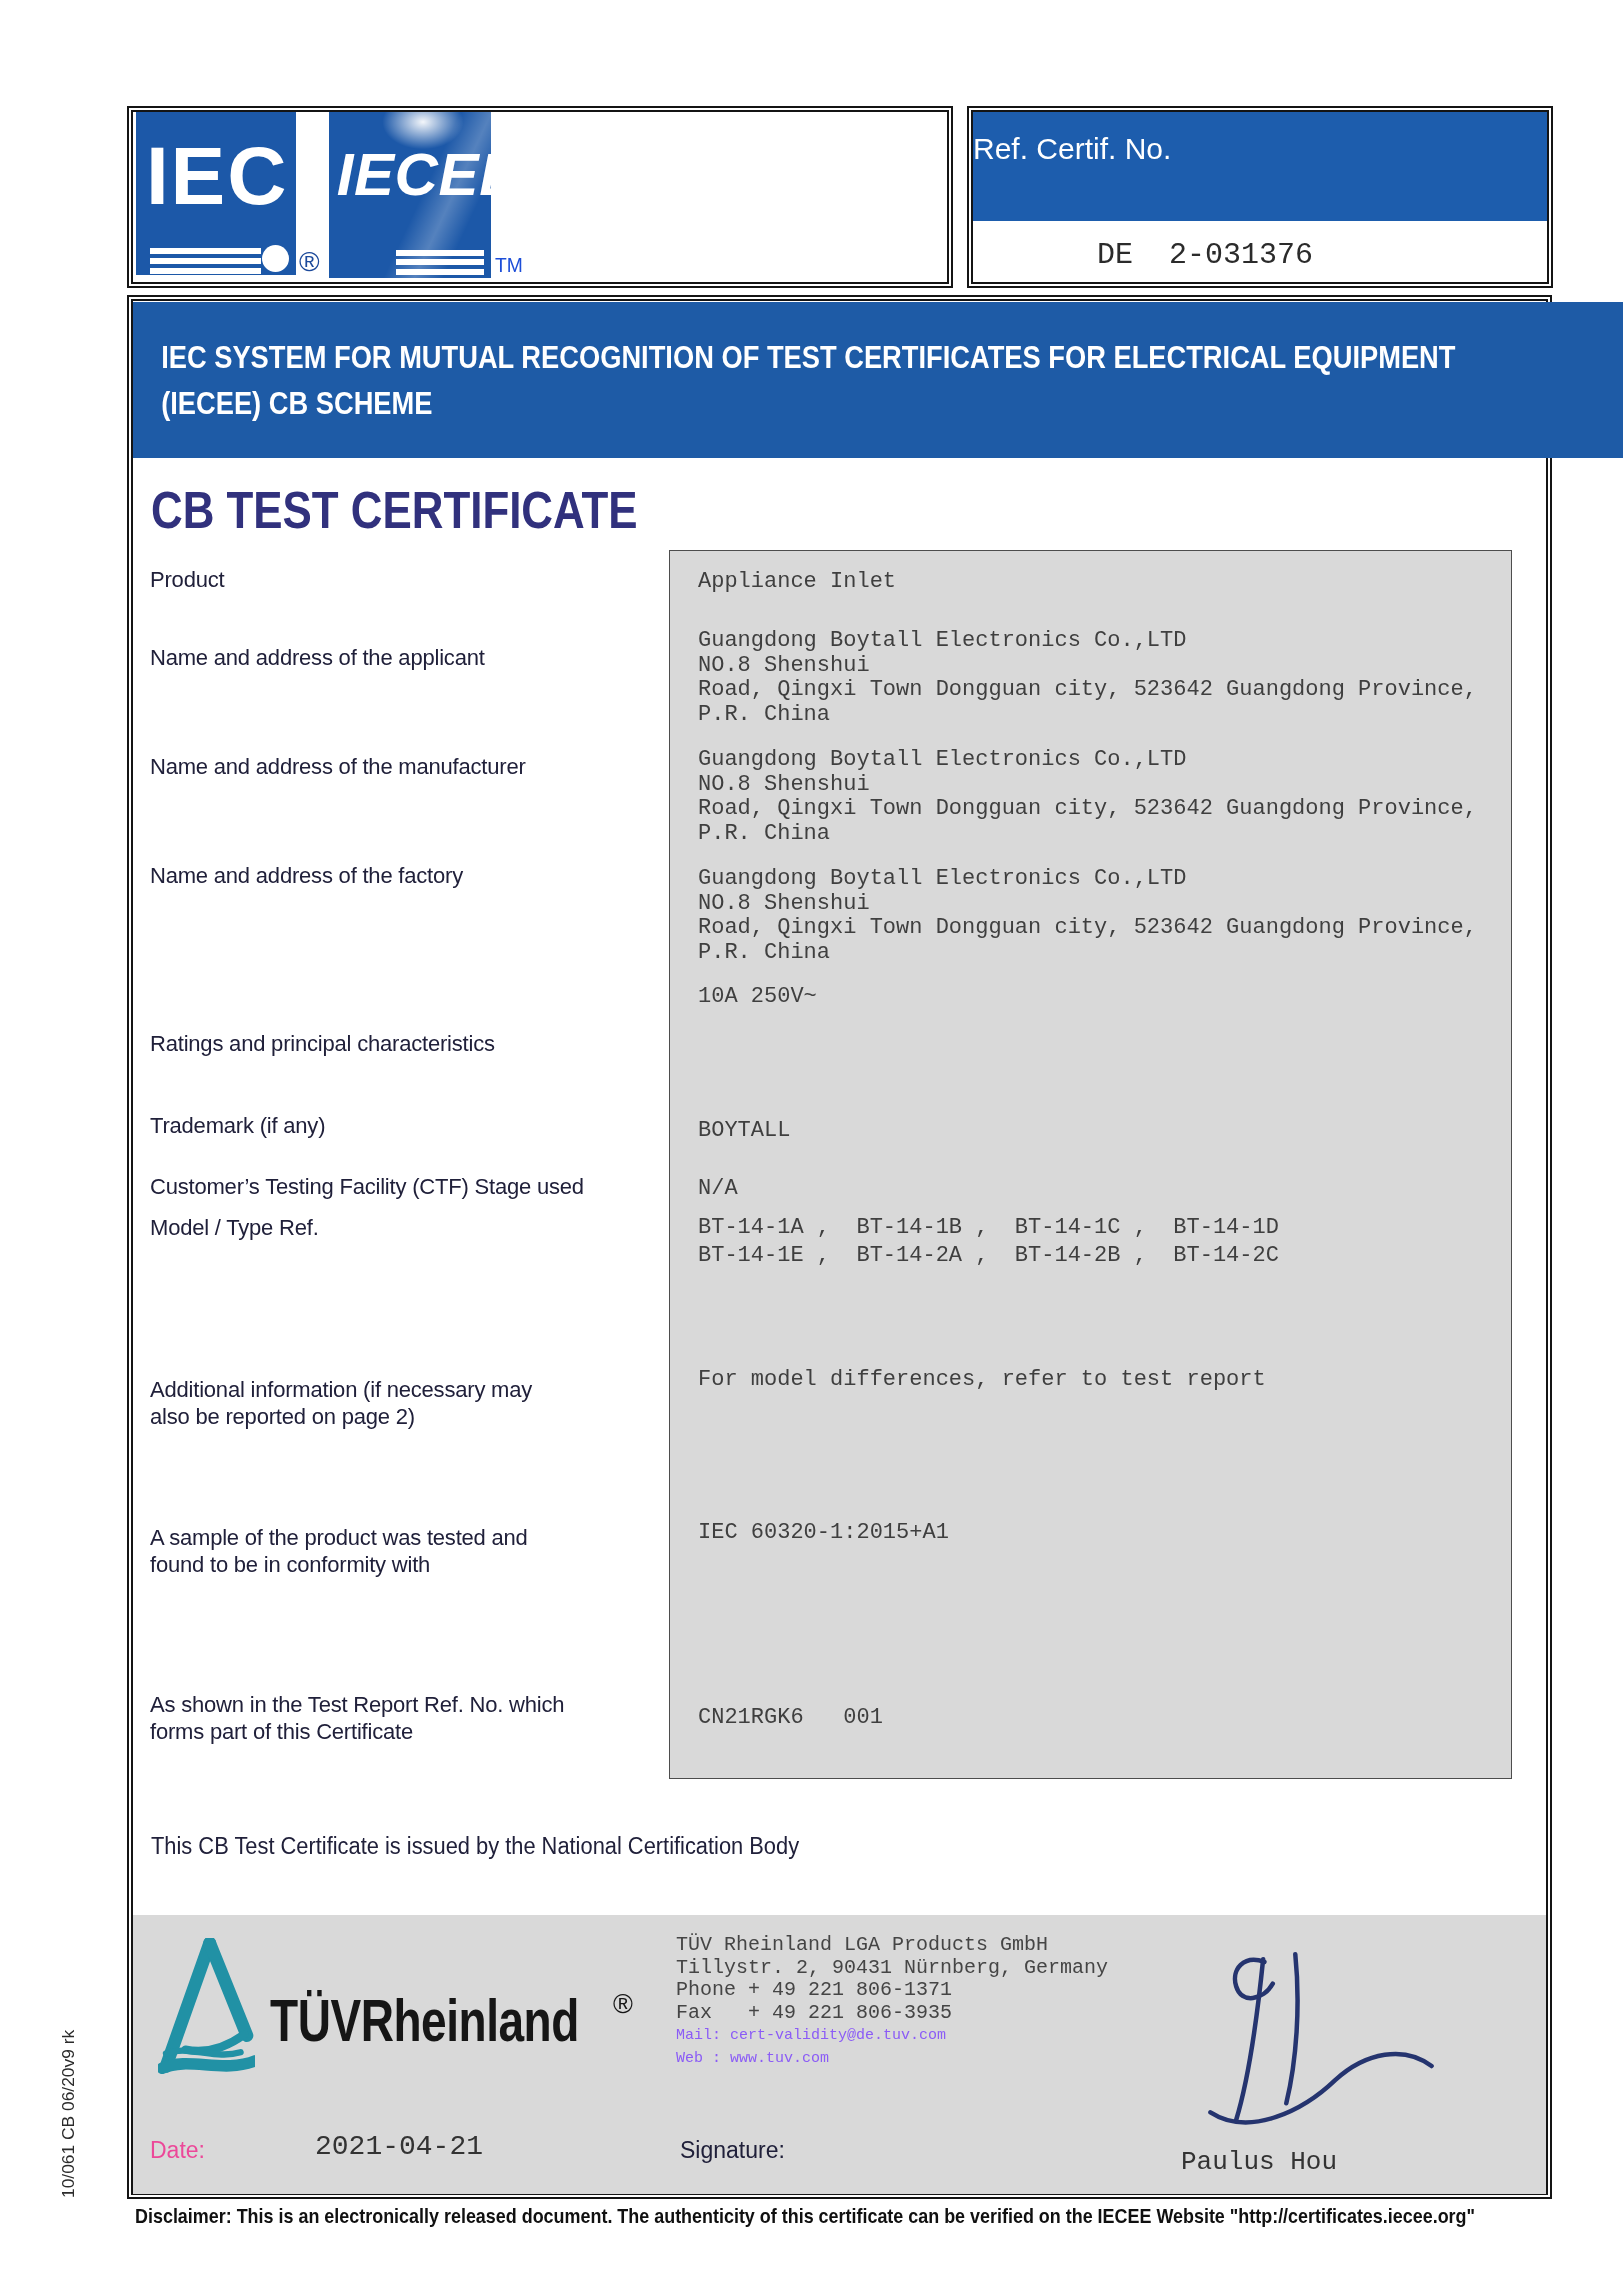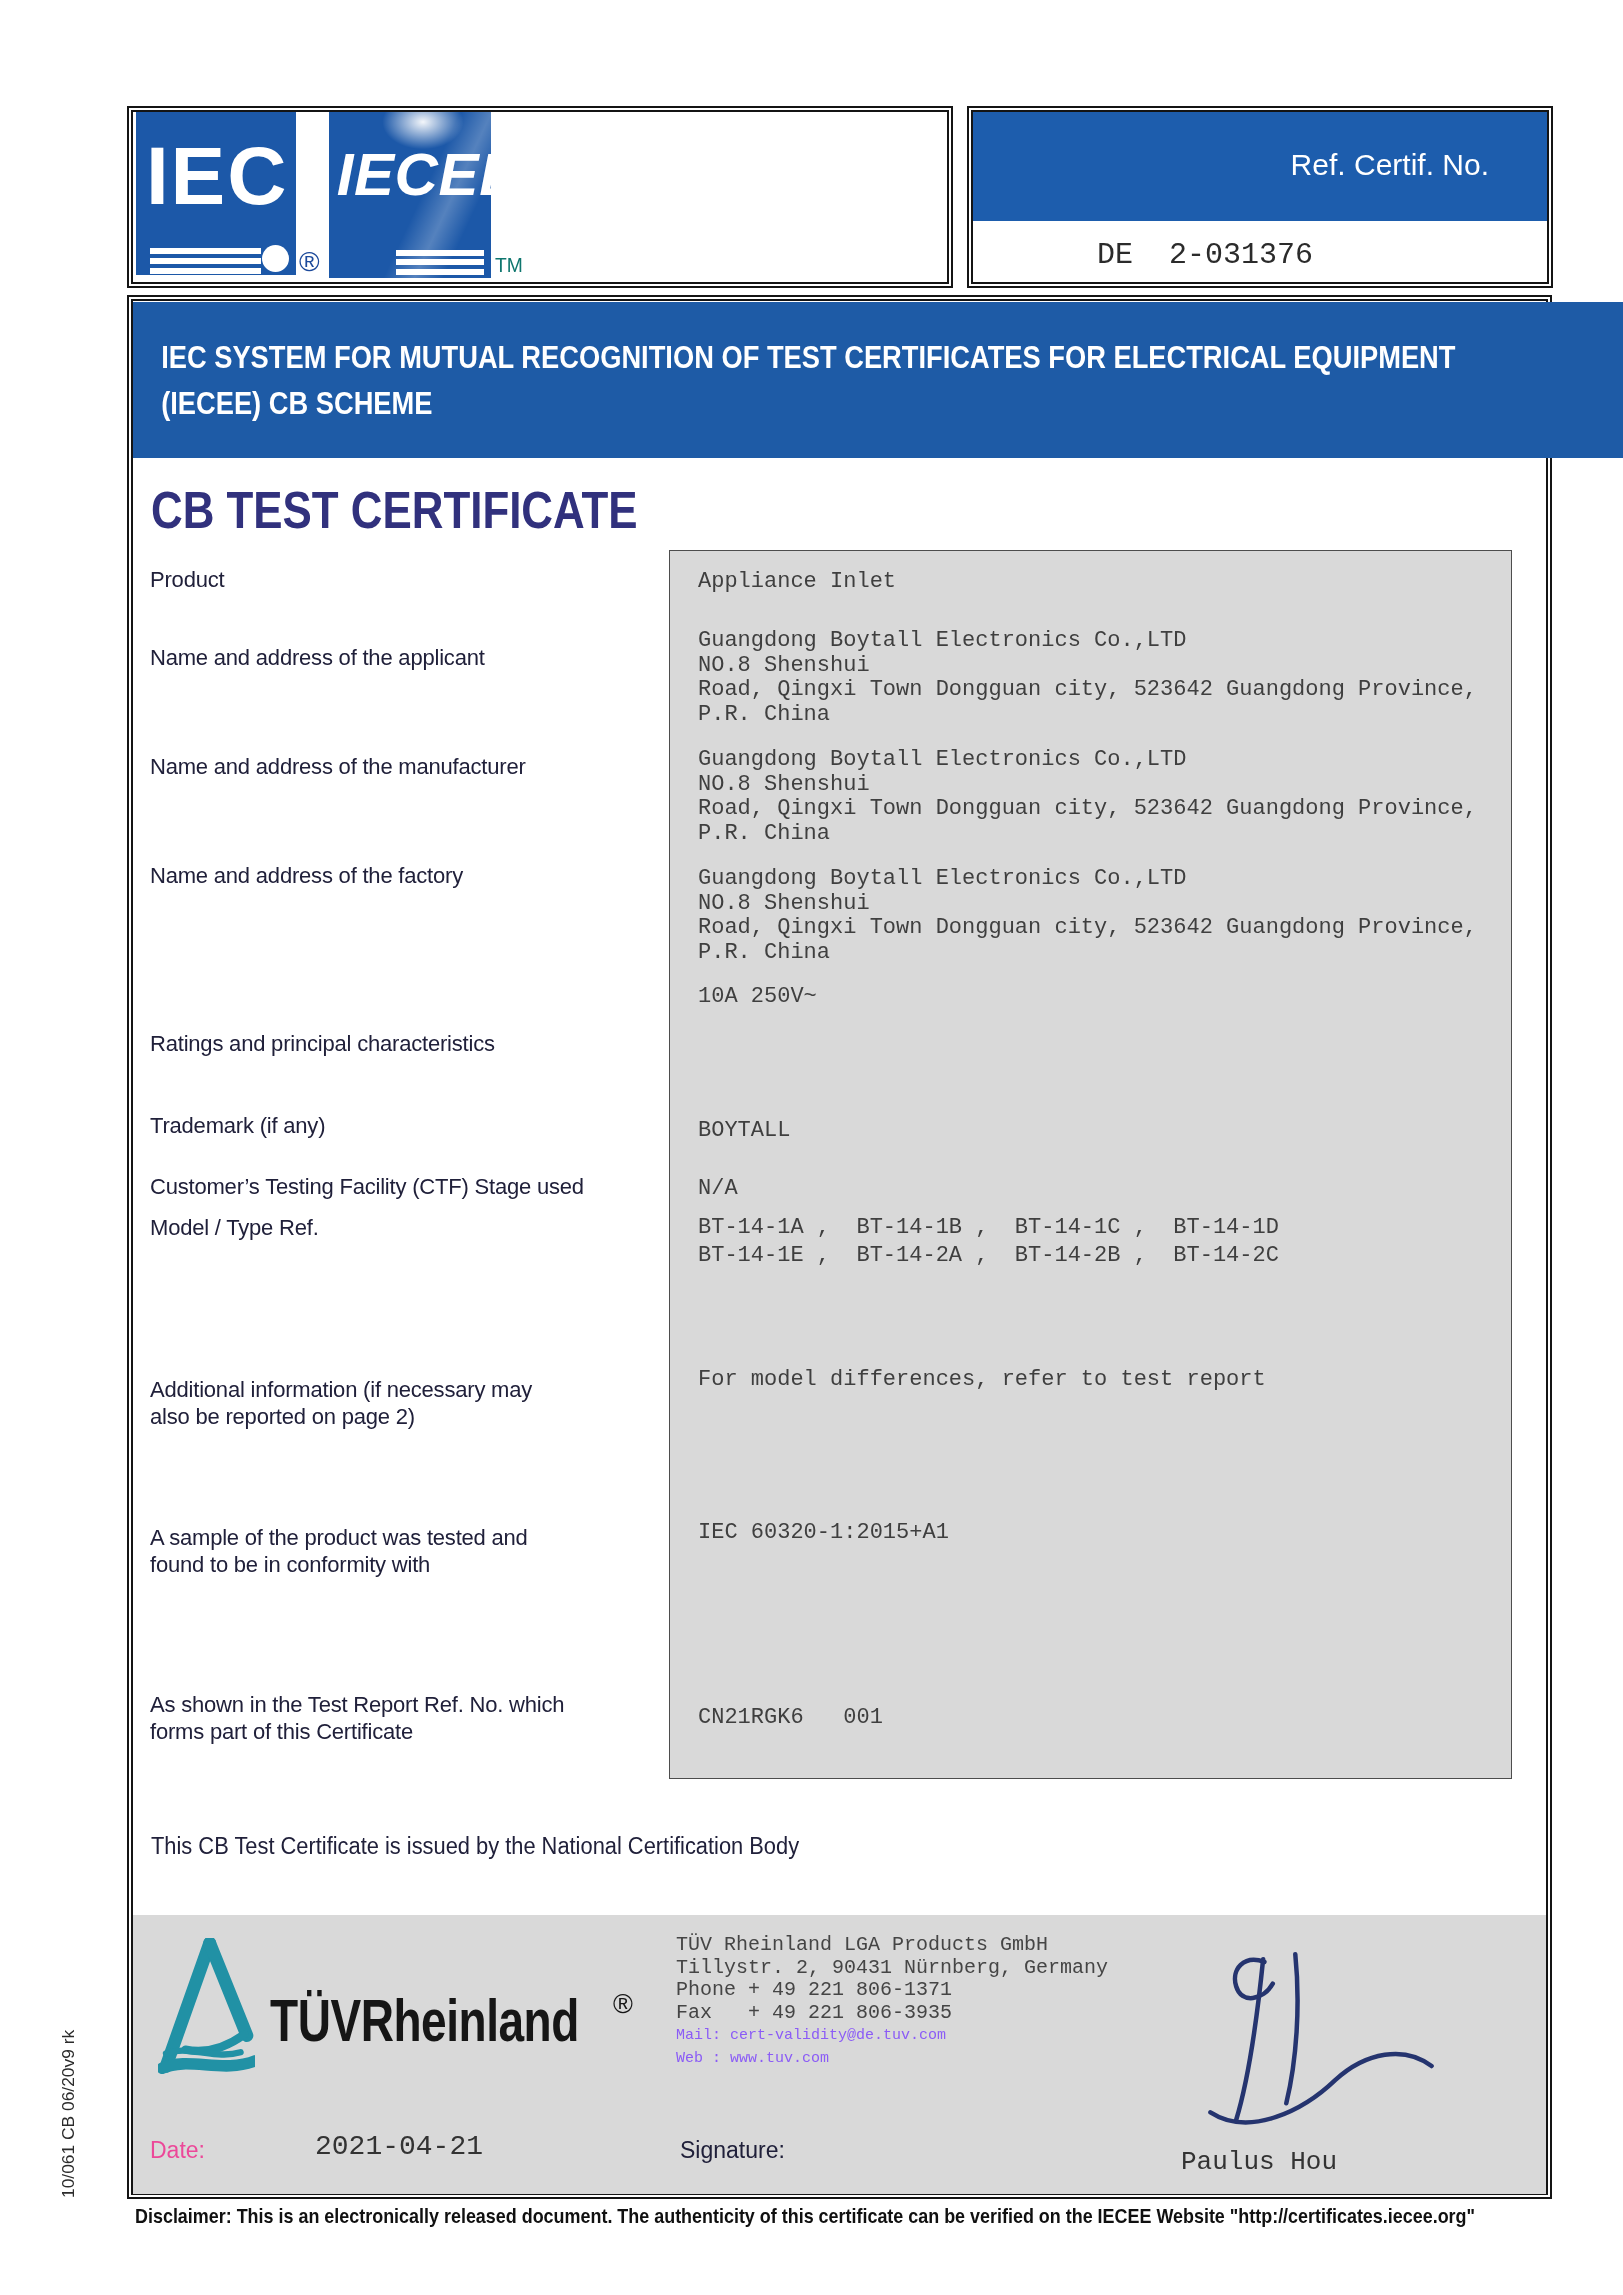--- a/index.html
+++ b/index.html
@@ -48,26 +48,26 @@
     </div>
 
     <div class="blue-square" style="left:196px;top:0px;width:162px;height:166px;">
       <div class="flare"></div>
       <div class="abs" style="left:7.7px;top:28px;font-size:60px;font-weight:700;font-style:italic;color:#ffffff;letter-spacing:0.6px;">IECEE</div>
       <div class="iec-bar" style="left:67px;top:138px;width:88px;height:5.8px;"></div>
       <div class="iec-bar" style="left:67px;top:147px;width:88px;height:5.8px;"></div>
       <div class="iec-bar" style="left:67px;top:157px;width:88px;height:5.8px;"></div>
     </div>
     <div class="abs" style="left:166px;top:134px;font-size:28px;color:#1d4a9b;">®</div>
-    <div class="abs" style="left:362px;top:143px;font-size:19.3px;color:#0f766e;">TM</div>
+    <div class="abs" style="left:362px;top:143px;font-size:19.3px;color:#1d4ed8;">TM</div>
   </div>
 
   <div class="abs dbox" style="left:967px;top:106px;width:586px;height:182px;">
     <div class="refbar" style="left:0;top:0;width:100%;height:109px;">
-      <div class="reftitle" style="text-align:right;padding-top:36px;padding-right:58px;">Ref. Certif. No.</div>
+      <div class="reftitle" style="text-align:left;padding-top:20px;padding-right:58px;">Ref. Certif. No.</div>
     </div>
     <div class="abs mono" style="left:124px;top:126px;font-size:30px;color:#2b2b2b;">DE  2-031376</div>
   </div>
 
   <div class="abs dbox" style="left:127px;top:295px;width:1425px;height:1904px;"></div>
 
   <div class="abs" style="left:133px;top:302px;width:1535px;height:156px;background:#1e5ba6;">
     <div class="banner-text" style="padding:33px 0 0 32px;">IEC SYSTEM FOR MUTUAL RECOGNITION OF TEST CERTIFICATES FOR ELECTRICAL EQUIPMENT
 (IECEE) CB SCHEME</div>
   </div>

